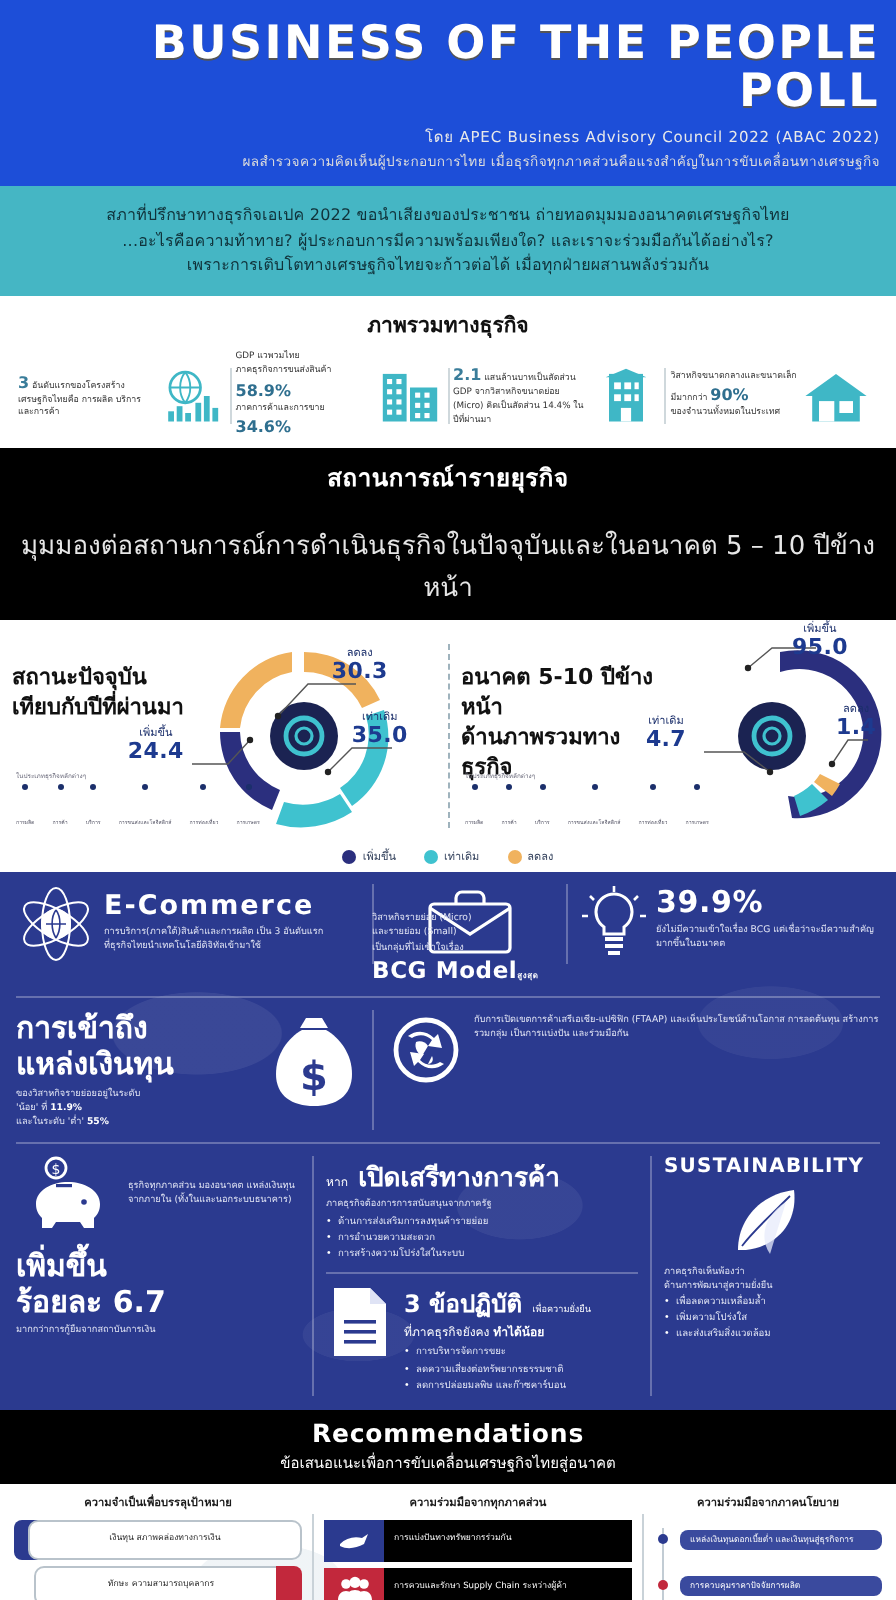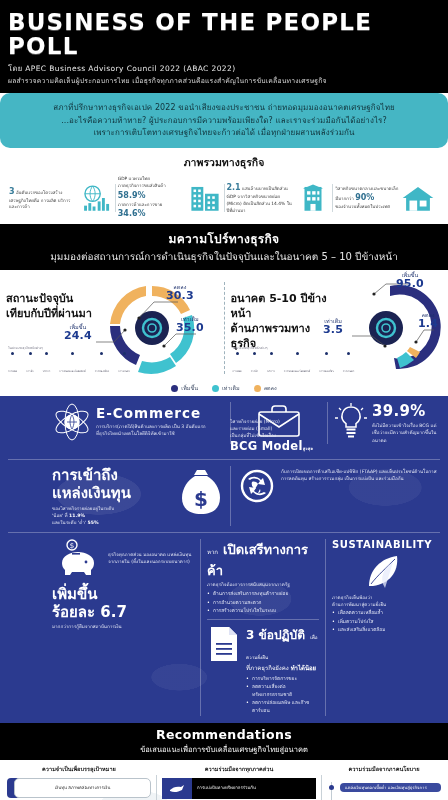--- a/index.html
+++ b/index.html
@@ -4,48 +4,48 @@
 <style>
   * { box-sizing: border-box; margin: 0; padding: 0; }
   html, body {
     width: 448px; height: 800px;
     font-family: "DejaVu Sans", "Liberation Sans", sans-serif;
     background: #ffffff; overflow: hidden;
   }
   .page { position: relative; width: 448px; height: 800px; background:#fff; }
 
   
-  .hdr { background:#000000; padding:10px 8px 7px; text-align:left; }
+  .hdr { background:#1d4ed8; padding:10px 8px 7px; text-align:right; }
   .hdr h1 {
     font-size:23px; font-weight:bold; color:#fff; letter-spacing:1.2px;
     line-height:1.05; text-shadow:0 1px 0 #555;
   }
   .hdr .sub1 { font-size:7.5px; color:#e9e9e9; margin-top:4px; letter-spacing:.4px; }
   .hdr .sub2 { font-size:6.8px; color:#dcdcdc; margin-top:1px; letter-spacing:.2px; }
 
   
-  .intro { background:#45b6c4; color:#10323a; text-align:center; padding:9px 14px 9px;border-radius:10px; }
+  .intro { background:#45b6c4; color:#10323a; text-align:center; padding:9px 14px 9px; }
   .intro p { font-size:8px; line-height:1.55; letter-spacing:.1px; }
 
   
   .ov { background:#fff; padding:6px 4px 4px; }
   .ov h2 { text-align:center; font-size:10.5px; color:#111; font-weight:bold; margin-bottom:5px; }
   .ov-row { display:flex; align-items:center; justify-content:space-between; padding:0 5px; }
   .ov-cell { display:flex; align-items:center; gap:3px; flex:1; }
   .ov-txt { font-size:4.4px; line-height:1.5; color:#333; }
   .ov-txt .big { font-size:8px; color:#3a7d9a; font-weight:bold; }
   .ov-txt .bigp { font-size:8px; color:#2f6f8f; font-weight:bold; }
   .ov-ic { width:34px; height:30px; flex:0 0 34px; color:#3fb7c6; }
   .ov-ic svg { width:100%; height:100%; display:block; }
   .ov-div { width:1px; height:28px; background:#cfd8dc; margin:0 2px; }
 
   
   .band { background:#000; color:#fff; text-align:center; padding:5px 6px 6px; }
   .band .t { font-size:12px; font-weight:bold; letter-spacing:.3px; }
-  .band .s { font-size:10px; margin-top:1px; color:#e6e6e6; }
+  .band .s { font-size:13px; margin-top:14px; color:#e6e6e6; }
 
   
   .donuts { background:#fff; display:flex; padding:6px 0 2px; position:relative; }
   .dcol { flex:1; display:flex; padding:4px 6px; position:relative; }
   .dsep { width:1px; border-left:1.5px dashed #9fb3bd; margin:6px 0; }
   .dlabel { font-size:11px; font-weight:bold; color:#111; line-height:1.35; padding-top:12px; }
   .donut-wrap { position:relative; width:112px; height:96px; flex:0 0 112px; }
   .donut-wrap svg { position:absolute; inset:0; width:100%; height:100%; }
   .cal { position:absolute; font-size:5.5px; color:#1b2f6b; text-align:center; line-height:1.1; }
   .cal b { display:block; font-size:11px; font-weight:bold; color:#1d3a8f; letter-spacing:.2px; }
@@ -66,21 +66,21 @@
   }
   .blue::before {
     content:""; position:absolute; inset:0;
     background:
       radial-gradient(ellipse 70px 34px at 22% 30%, rgba(255,255,255,.07) 0 60%, transparent 61%),
       radial-gradient(ellipse 52px 28px at 58% 62%, rgba(255,255,255,.06) 0 60%, transparent 61%),
       radial-gradient(ellipse 60px 30px at 86% 28%, rgba(255,255,255,.05) 0 60%, transparent 61%),
       radial-gradient(ellipse 46px 22px at 40% 86%, rgba(255,255,255,.05) 0 60%, transparent 61%);
     pointer-events:none;
   }
-  .blue > * { position:relative; z-index:1;margin-left:44px; }
+  .blue > * { position:relative; z-index:1; }
   .brow { display:flex; }
   .bsep-v { width:1px; background:rgba(255,255,255,.28); margin:0 6px; }
   .bsep-h { height:1px; background:rgba(255,255,255,.28); margin:6px 0; }
   .bt { font-size:4.6px; line-height:1.55; color:#e3e6f5; }
   .bt b { color:#fff; }
   .htitle { font-size:13.5px; font-weight:bold; letter-spacing:1px; }
   .htitle-th { font-size:15px; font-weight:bold; line-height:1.2; }
   .pct { font-size:15px; font-weight:bold; letter-spacing:.3px; }
   .ic { color:#fff; }
   .ic svg { display:block; }
@@ -246,21 +246,21 @@
               <rect x="10" y="20" width="9" height="12" fill="#fff"></rect>
               <rect x="22" y="20" width="8" height="7" fill="#fff"></rect>
             </svg>
         </div>
       </div>
 
     </div>
   </div>
 
   <div class="band">
-    <div class="t">มความโปร์ทางธุรกิจ</div>
+    <div class="t">สถานการณ์ารายยุรกิจ</div>
     <div class="s">มุมมองต่อสถานการณ์การดำเนินธุรกิจในปัจจุบันและในอนาคต 5 – 10 ปีข้างหน้า</div>
   </div>
 
   <div class="donuts">
 
     <div class="dcol">
       <div class="dlabel">
         <div>สถานะปัจจุบัน</div>
         <div>เทียบกับปีที่ผ่านมา</div>
       </div>
@@ -340,21 +340,21 @@
         <div class="cal" style="left:66px; top:-8px;">
           <span>เพิ่มขึ้น</span>
           <b>95.0</b>
         </div>
         <div class="cal" style="left:88px; top:32px;">
           <span>ลดลง</span>
           <b>1.4</b>
         </div>
         <div class="cal" style="left:-16px; top:38px; width:38px;">
           <span>เท่าเดิม</span>
-          <b>3.5</b>
+          <b>4.7</b>
         </div>
       </div>
       <div class="mini">
         <div class="cap">ในประเภทธุรกิจหลักต่างๆ</div>
         <div class="dots">
           <div class="dd"><i></i><span>การผลิต</span></div>
           <div class="dd"><i></i><span>การค้า</span></div>
           <div class="dd"><i></i><span>บริการ</span></div>
           <div class="dd"><i></i><span>การขนส่งและโลจิสติกส์</span></div>
           <div class="dd"><i></i><span>การท่องเที่ยว</span></div>

